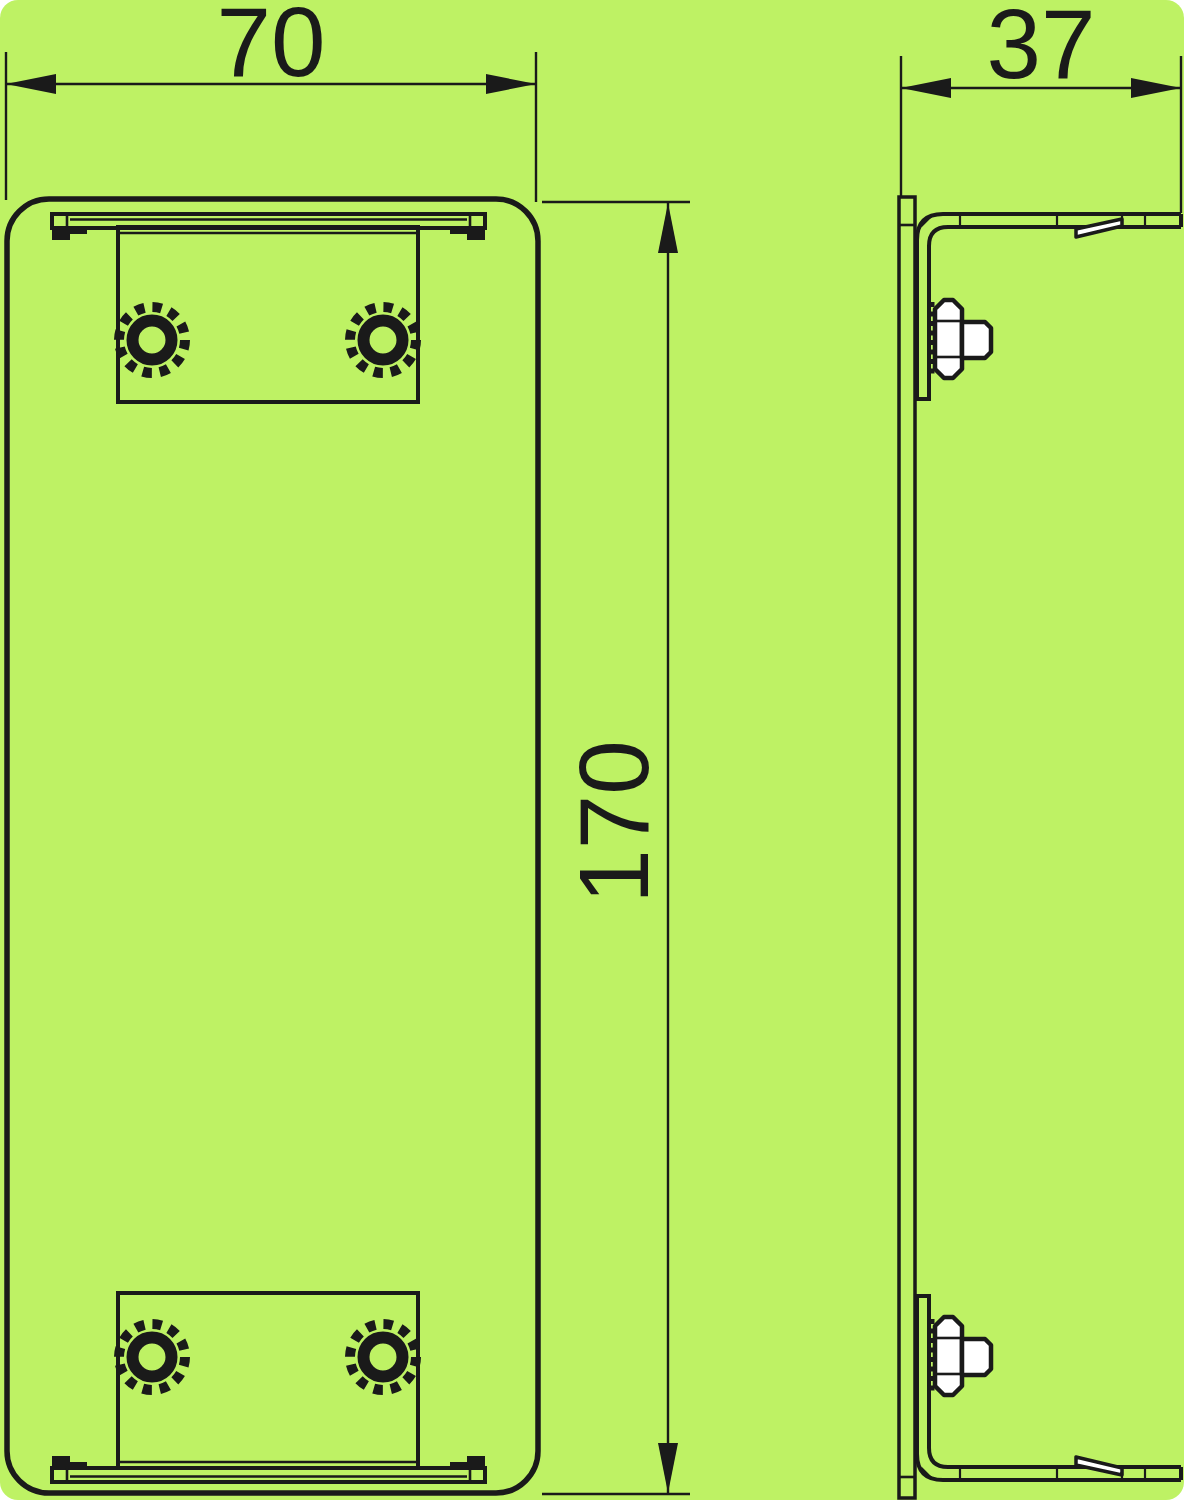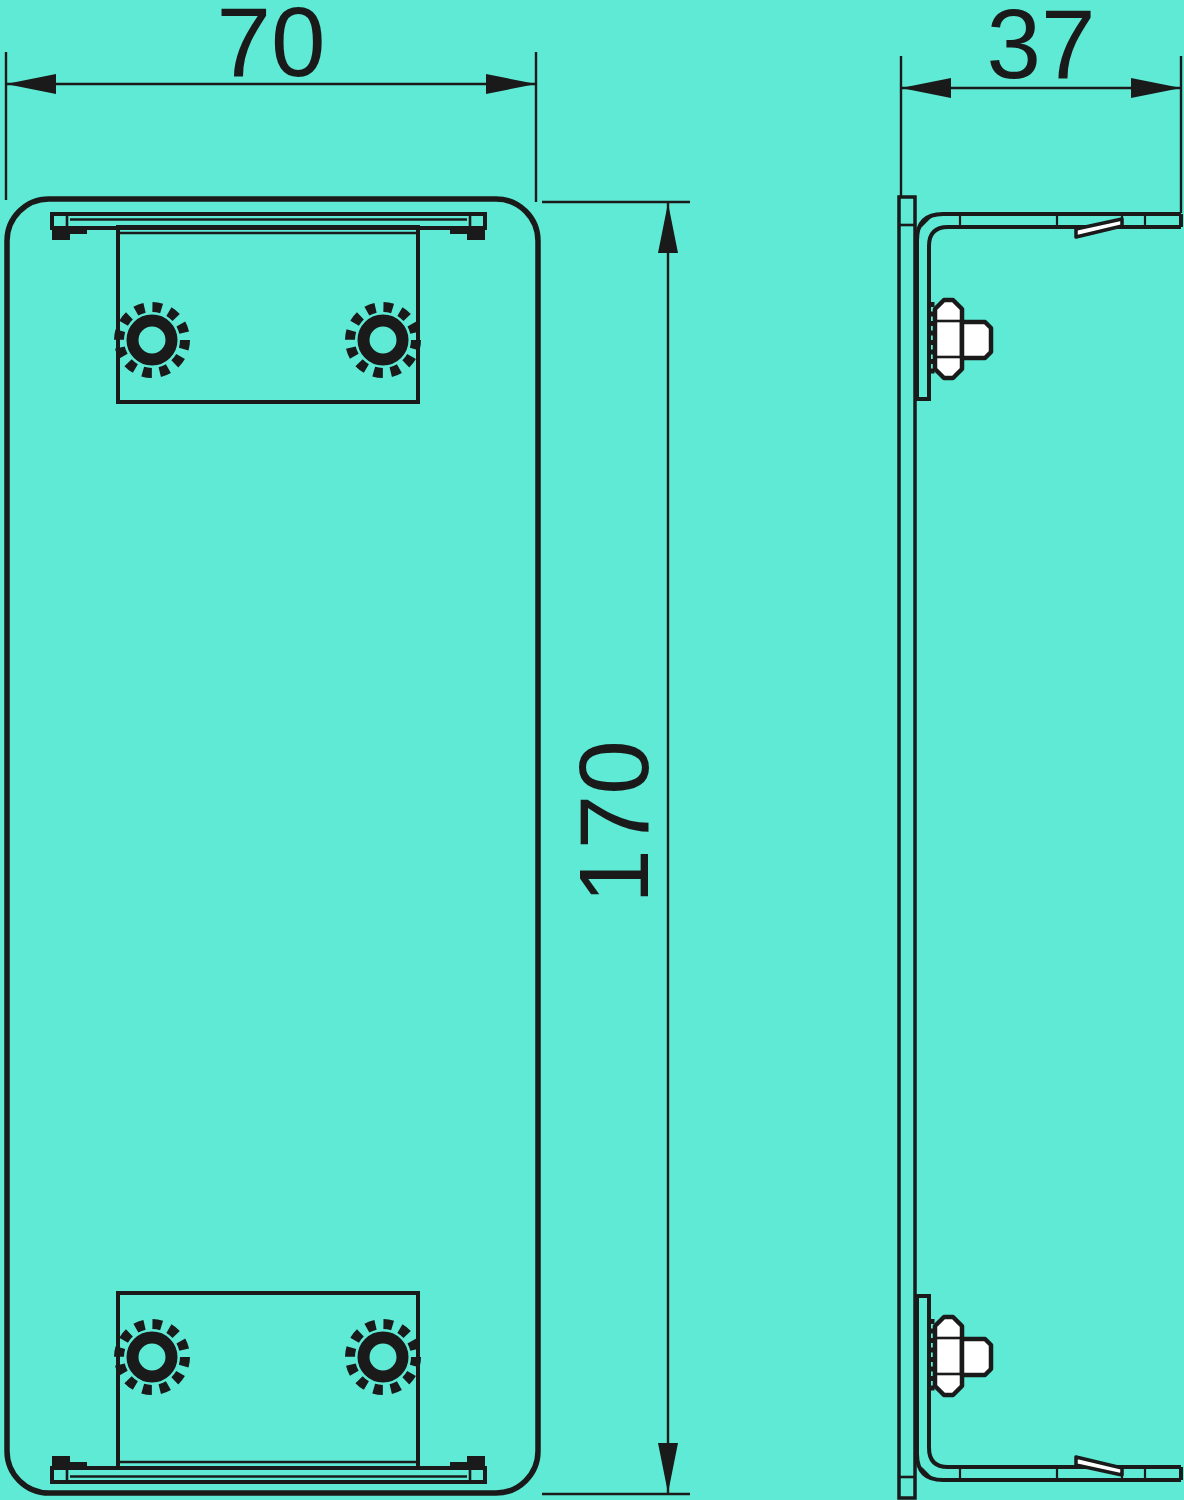--- a/index.html
+++ b/index.html
@@ -1,17 +1,17 @@
 <!DOCTYPE html>
 <html><head>
 <meta charset="utf-8">
 <style>
   html,body{margin:0;padding:0;background:#ffffff;}
-  .stage{width:1184px;height:1500px;position:relative;background:#5eead4;
-         font-family:"Liberation Sans", sans-serif;}
+  .stage{width:1184px;height:1500px;position:relative;background:#bef264;
+         font-family:"Liberation Sans", sans-serif;border-radius:18px;}
   svg{display:block;}
   .thick{fill:none;stroke:#1a1a1a;stroke-width:5.5;stroke-linejoin:round;}
   .med{fill:none;stroke:#1a1a1a;stroke-width:4;stroke-linejoin:miter;}
   .med35{fill:none;stroke:#1a1a1a;stroke-width:3.5;}
   .thin{fill:none;stroke:#1a1a1a;stroke-width:2.2;}
   .thin2{fill:none;stroke:#1a1a1a;stroke-width:2.6;}
   .dim{fill:none;stroke:#1a1a1a;stroke-width:2.4;}
   .arrow{fill:#1a1a1a;stroke:none;}
   .solid{fill:#1a1a1a;stroke:none;}
   .whiteoutline{fill:#ffffff;stroke:#1a1a1a;stroke-width:3.5;stroke-linejoin:round;}

